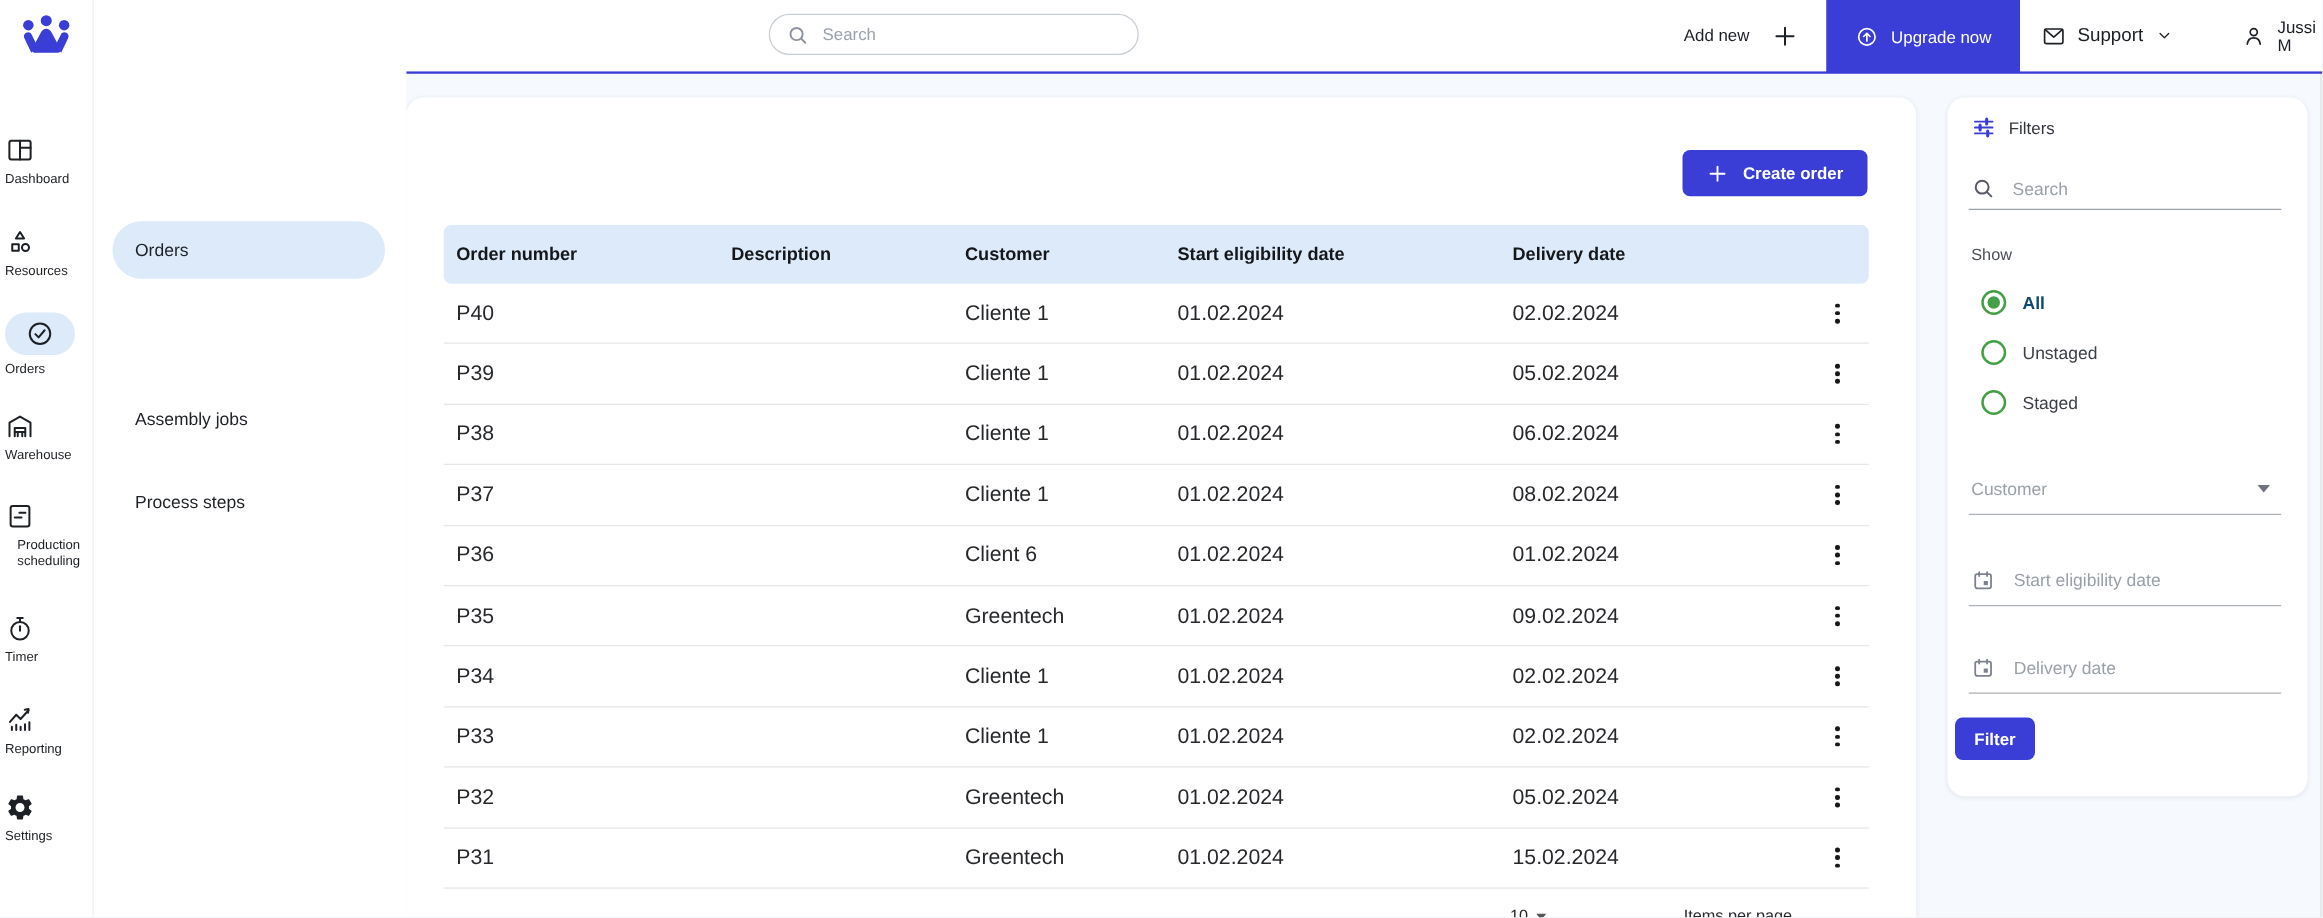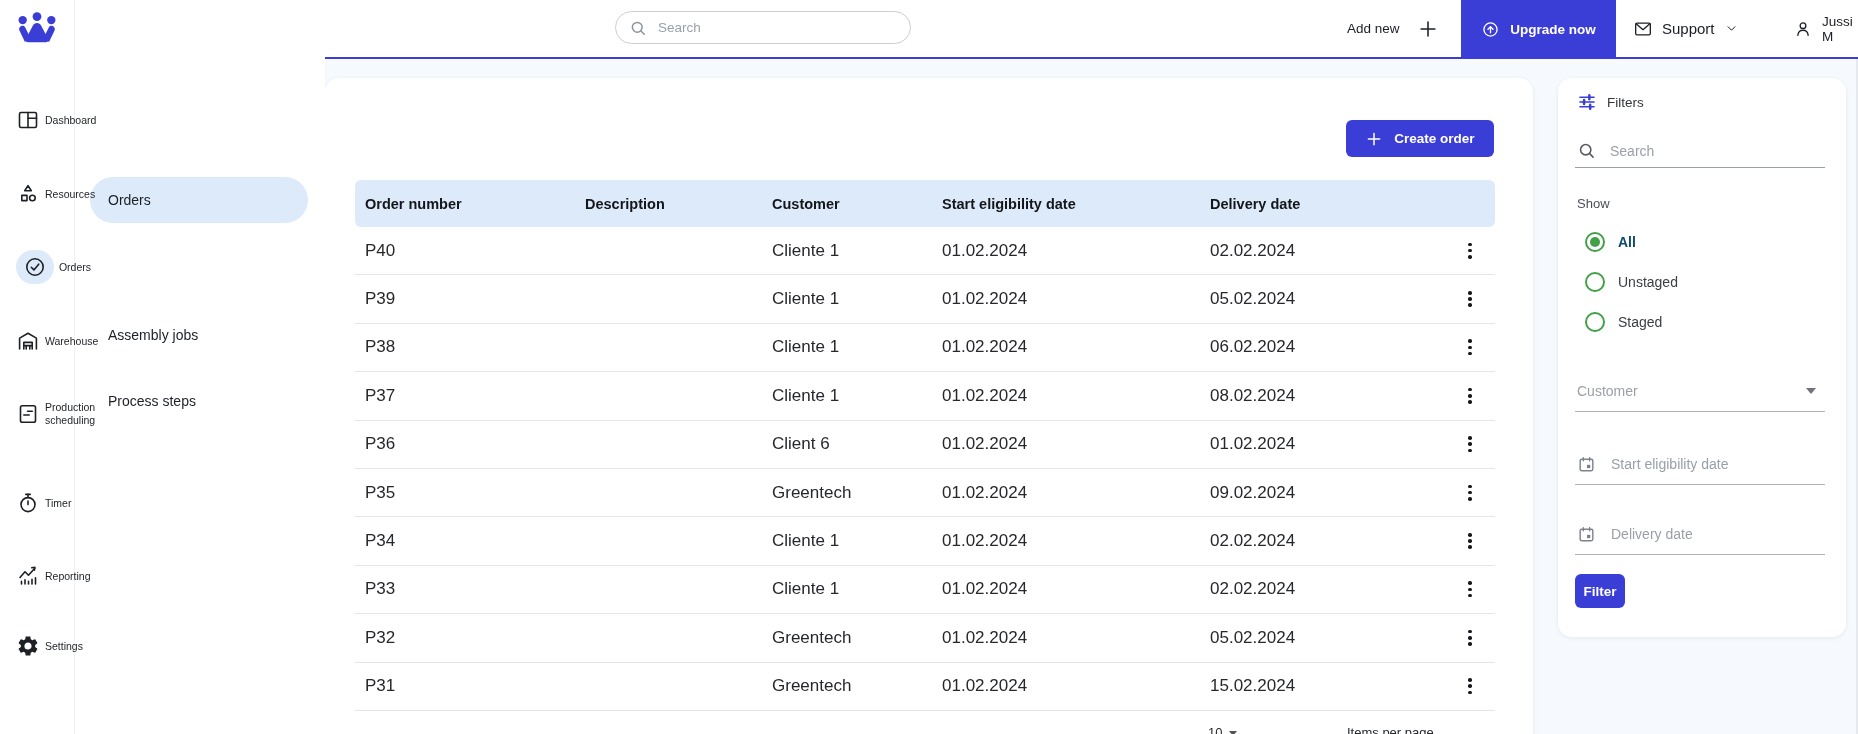--- a/index.html
+++ b/index.html
@@ -5,42 +5,42 @@
   html,body{margin:0;padding:0;background:#e9edf2;}
   *{box-sizing:border-box;}
   .screen{position:relative;width:1858px;height:734px;overflow:hidden;background:#F6F9FD;
     font-family:"Liberation Sans",sans-serif;-webkit-font-smoothing:antialiased;}
   svg{display:block;}
   .stk{fill:none;stroke:#1d2025;stroke-width:1.6;stroke-linecap:round;stroke-linejoin:round;}
 
   
   .rail{position:absolute;left:0;top:0;width:75px;height:734px;background:#fff;border-right:1px solid #EDF0F4;z-index:6;}
   .logo{position:absolute;left:14px;top:12px;width:46px;height:42px;cursor:pointer;}
-  .rail-item{position:absolute;left:16px;width:75px;display:flex;flex-direction:row;align-items:center;gap:5px;cursor:pointer;}
+  .rail-item{position:absolute;left:4px;width:75px;display:flex;flex-direction:column;align-items:flex-start;gap:5px;cursor:pointer;}
   .rail-label{font-size:10.5px;line-height:13px;color:#1d2025;text-align:center;max-width:70px;}
   .rail-pill{width:56px;height:34px;border-radius:17px;background:#DCEAFA;display:flex;align-items:center;justify-content:center;}
   .ri0{top:108px}.ri1{top:182px}.ri2{top:250px}.ri3{top:329px}.ri4{top:401px}.ri5{top:491px}.ri6{top:564px}.ri7{top:634px}
 
   
   .subpanel{position:absolute;left:75px;top:0;width:250px;height:734px;background:#fff;z-index:4;}
   .sub-item{position:absolute;left:15px;width:218px;height:46px;border-radius:23px;display:flex;align-items:center;
     padding-left:18px;font-size:14px;color:#1d2025;cursor:pointer;}
   .sub-item.active{background:#DCEAFA;}
   .si0{top:177px}.si1{top:246px}.si2{top:312px}.si3{top:378px}
 
   
   .topbar{position:absolute;left:75px;top:0;right:0;height:57px;background:#fff;z-index:3;}
   .topline{position:absolute;left:325px;top:57px;right:0;height:2px;background:#3A3ED6;z-index:2;}
   .search-pill{position:absolute;left:540px;top:11px;width:296px;height:33px;border:1px solid #C9CED6;border-radius:17px;
     display:flex;align-items:center;gap:9px;padding-left:13px;background:#fff;}
   .search-pill input{border:none;outline:none;background:transparent;font-size:13.5px;color:#333;width:230px;font-family:inherit;}
   .search-pill input::placeholder{color:#9AA1AB;}
   .addnew{position:absolute;left:1272px;top:0;height:57px;display:flex;align-items:center;gap:17px;font-size:13.5px;color:#1b1e24;cursor:pointer;}
   .upgrade{position:absolute;left:1386px;top:0;width:155px;height:58px;background:#3A3ED6;color:#fff;display:flex;align-items:center;
-    justify-content:center;gap:10px;font-size:13.5px;font-weight:700;cursor:pointer;z-index:3;}
+    justify-content:center;gap:10px;font-size:13.5px;font-weight:400;cursor:pointer;z-index:3;}
   .support{position:absolute;left:1558px;top:0;height:57px;display:flex;align-items:center;gap:9px;font-size:15px;color:#1b1e24;cursor:pointer;}
   .user{position:absolute;left:1718px;top:0;height:57px;display:flex;align-items:center;gap:9px;font-size:13.5px;color:#1b1e24;cursor:pointer;}
 
   
   .card{position:absolute;background:#fff;border-radius:14px;box-shadow:0 1px 4px rgba(25,39,80,.08);}
   .main-card{left:325px;top:78px;width:1208px;height:700px;}
   .filter-card{left:1558px;top:78px;width:288px;height:559px;}
   .right-edge{position:absolute;right:0;top:59px;width:2px;bottom:0;background:#E6E9EE;}
 
   
@@ -72,21 +72,21 @@
   .radio{width:20px;height:20px;border:2px solid #43A047;border-radius:50%;position:relative;flex:none;}
   .radio.checked::after{content:"";position:absolute;inset:3px;background:#43A047;border-radius:50%;}
   .f-radio .lbl{font-size:14px;color:#3c4046;}
   .f-radio.sel .lbl{font-weight:700;color:#0c4a6e;}
   .f-select{position:absolute;left:17px;top:293px;width:250px;height:41px;border-bottom:1px solid #ADB2BA;display:flex;
     align-items:center;justify-content:space-between;padding:0 9px 0 2px;font-size:14px;color:#9AA0A8;cursor:pointer;}
   .dd-arrow{width:0;height:0;border-left:5px solid transparent;border-right:5px solid transparent;border-top:6px solid #6f747c;}
   .f-date{position:absolute;left:17px;width:250px;height:41px;border-bottom:1px solid #ADB2BA;display:flex;align-items:center;
     gap:15px;font-size:14px;color:#9AA0A8;padding-left:2px;cursor:pointer;}
   .fd0{top:366px}.fd1{top:436px}
-  .f-btn{position:absolute;left:17px;top:496px;width:50px;height:34px;border:none;border-radius:6px;background:#3A3ED6;color:#fff;
+  .f-btn{position:absolute;left:6px;top:496px;width:64px;height:34px;border:none;border-radius:6px;background:#3A3ED6;color:#fff;
     font-size:13.5px;font-weight:700;display:flex;align-items:center;justify-content:center;cursor:pointer;font-family:inherit;}
 </style>
 </head>
 <body>
 
 <div class="screen">
 
   <header class="topbar">
     <div class="search-pill">
       <span>

